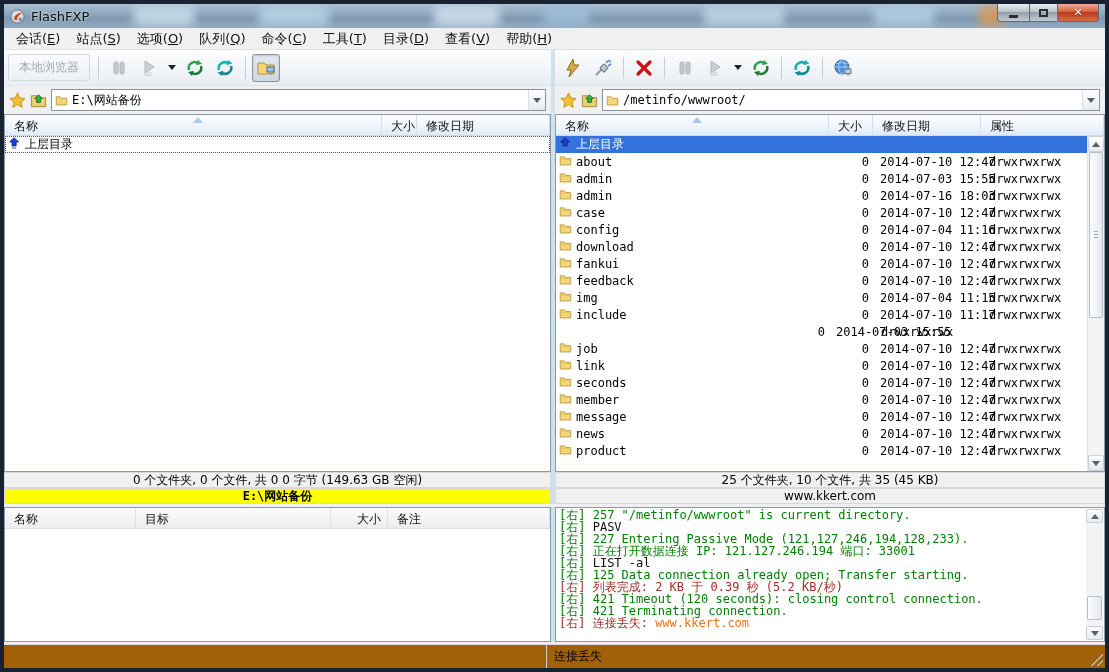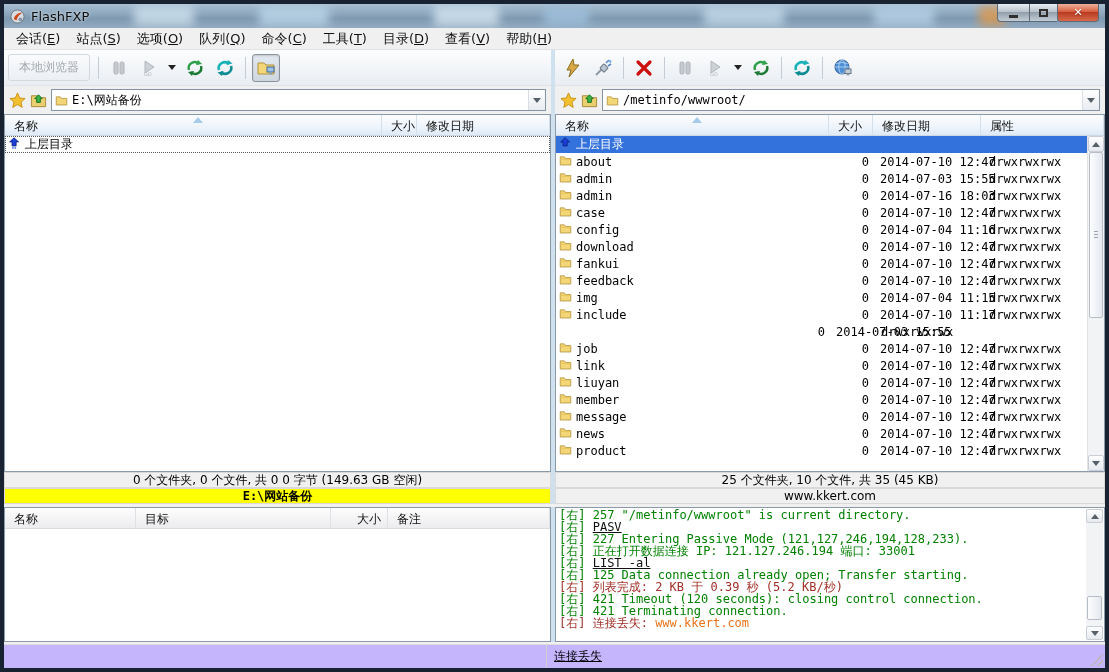--- a/index.html
+++ b/index.html
@@ -130,30 +130,30 @@
   .queue-panel { height:100%; border:1px solid #8a9aa9; background:#fff; display:flex; flex-direction:column; overflow:hidden; }
   .q-header { flex:0 0 21px; display:grid; grid-template-columns:131px 195px 57px 1fr; background:linear-gradient(180deg,#fdfdfe,#ececee); border-bottom:1px solid #dcdcde; }
   .q-hcell { font-size:12px; color:#111; padding:3px 0 0 9px; border-right:1px solid #e0e0e2; cursor:pointer; }
   .q-hcell.alignr { text-align:right; padding-right:6px; padding-left:0; }
   .q-body { flex:1; background:#fff; }
 
   .log-panel { height:100%; border:1px solid #8a9aa9; background:#fff; position:relative; overflow:hidden; }
   .log-lines { position:absolute; inset:1px 18px 1px 3px; font-family:"DejaVu Sans Mono", monospace; font-size:12px; line-height:12px; white-space:nowrap; overflow:hidden; }
   .log-line { height:12px; }
   .c-green { color:#008000; }
-  .c-black { color:#101010;text-decoration:underline; }
+  .c-black { color:#101010; }
   .c-maroon { color:#a03028; }
   .c-orange { color:#e8731a; }
   .log-scroll { position:absolute; top:1px; right:1px; bottom:1px; width:17px; background:#f2f3f5; display:flex; flex-direction:column; }
 
   
   .sgap { flex:0 0 2px; background:#f0f0f0; }
   .statusbar {
-    flex:0 0 24px; height:24px; background:#c4b5fd; border-top:1px solid #dcdcdc;
-    display:flex; align-items:center; position:relative;text-decoration:underline;
+    flex:0 0 24px; height:24px; background:#a16207; border-top:1px solid #dcdcdc;
+    display:flex; align-items:center; position:relative;
   }
   .status-left { width:543px; flex:0 0 543px; height:100%; border-right:1px solid #d0d0d0; }
   .status-right { flex:1; font-size:12px; color:#000; padding-left:7px; }
   .grip { position:absolute; right:2px; bottom:2px; width:12px; height:12px;
     background:
       linear-gradient(135deg, transparent 0 50%, #b9b9b9 50% 58%, transparent 58% 72%, #b9b9b9 72% 80%, transparent 80% 94%, #b9b9b9 94%);
   }
 </style>
 </head>
 <body>
@@ -572,21 +572,21 @@
             <div class="cell-attr">drwxrwxrwx</div>
           </div>
           <div class="file-row">
             <div class="cell-name">
               <span class="icon-holder">
   <svg class="icon-12" viewBox="0 0 16 16">
     <path d="M1.5 3.5 h5 l1.5 2 h6.5 v8 h-13 z" fill="#f3d777" stroke="#b2913c" stroke-width="1"></path>
     <path d="M1.5 6.5 h13" stroke="#e4bf55" stroke-width="1"></path>
   </svg>
 </span>
-              <span>liuyan</span>
+              <span>seconds</span>
             </div>
             <div class="cell-size">0</div>
             <div class="cell-date">2014-07-10 12:47</div>
             <div class="cell-attr">drwxrwxrwx</div>
           </div>
           <div class="file-row">
             <div class="cell-name">
               <span class="icon-holder">
   <svg class="icon-12" viewBox="0 0 16 16">
     <path d="M1.5 3.5 h5 l1.5 2 h6.5 v8 h-13 z" fill="#f3d777" stroke="#b2913c" stroke-width="1"></path>

